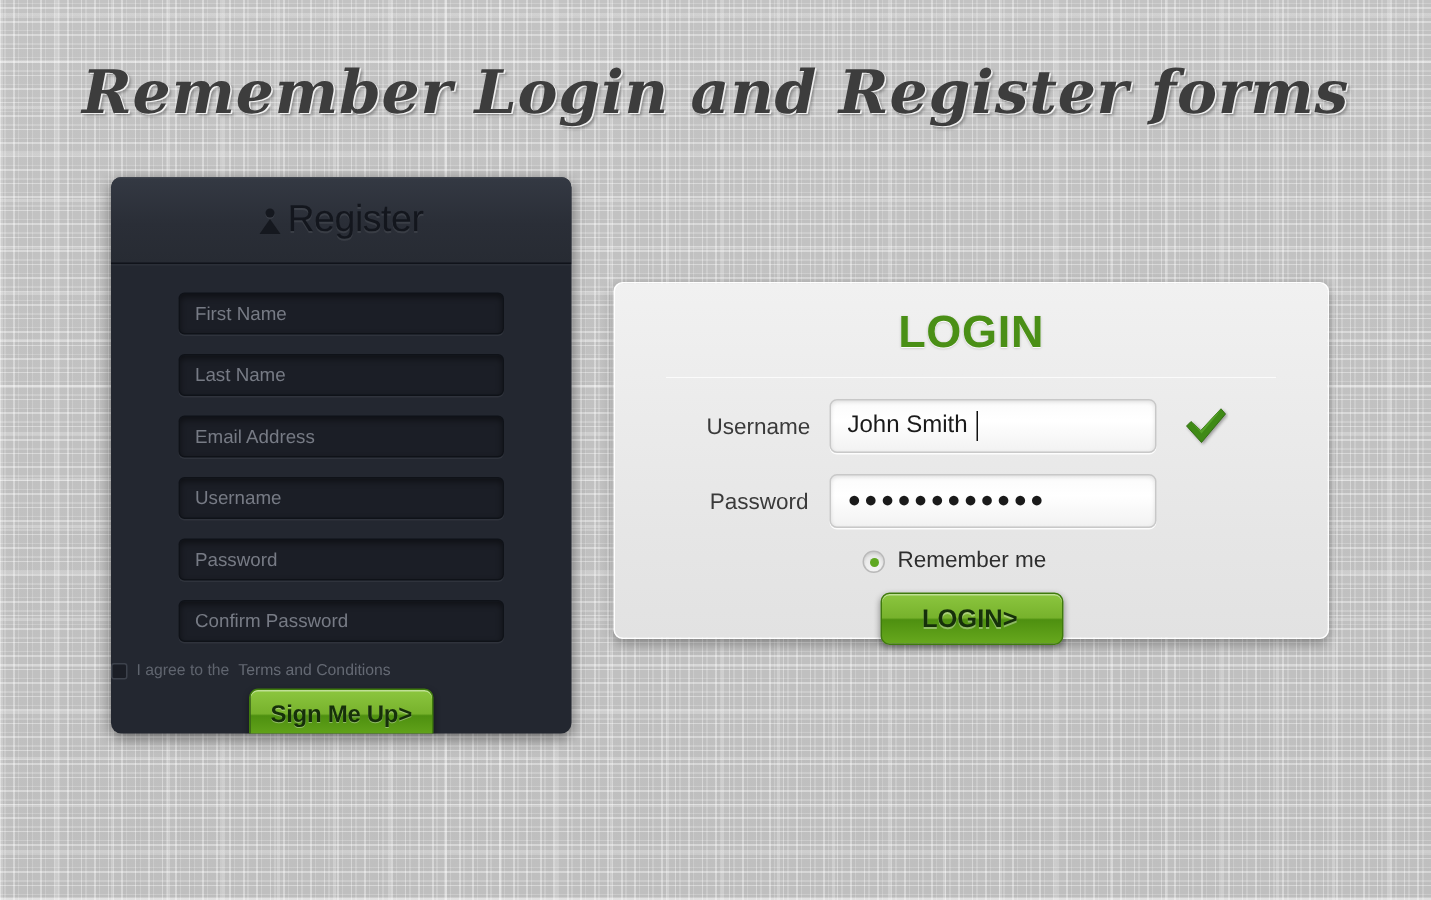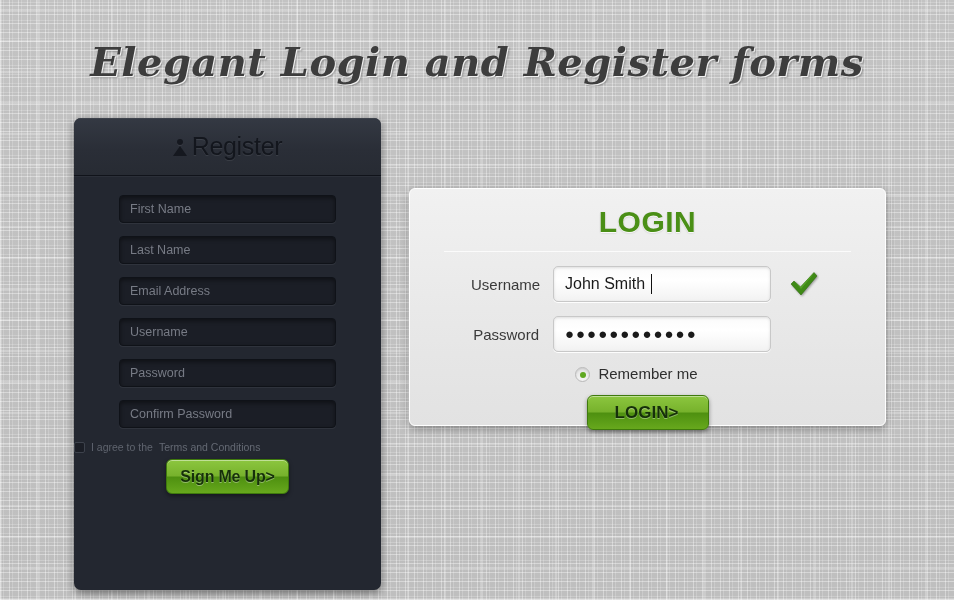--- a/index.html
+++ b/index.html
@@ -46,21 +46,21 @@
     color: #3d3d3d;
     text-shadow: 1px 1px 0 rgba(255,255,255,0.85), 2px 2px 2px rgba(0,0,0,0.28);
   }
 
   
   .register-panel {
     position: absolute;
     left: 74px;
     top: 118px;
     width: 307px;
-    height: 472px;
+    height: 371px;
     border-radius: 7px;
     background: #232730;
     box-shadow: 0 3px 9px rgba(0,0,0,0.45), 0 1px 0 rgba(255,255,255,0.06) inset;
     overflow: hidden;
   }
 
   .register-header {
     height: 58px;
     background: linear-gradient(#343943, #2a2e37 55%, #272b33);
     border-bottom: 1px solid #10131a;
@@ -293,21 +293,21 @@
     width: 122px;
     height: 35px;
     margin: 13px auto 0 auto;
     font-size: 17px;
     padding-right: 2px;
   }
 </style>
 </head>
 <body>
 
-<div class="page-title">Elegant Login and Register forms</div>
+<div class="page-title">Remember Login and Register forms</div>
 
 <div class="register-panel">
 
   <div class="register-header">
     <span class="person-icon"></span>
     <span class="register-title">Register</span>
   </div>
 
   <div class="register-body">
 

